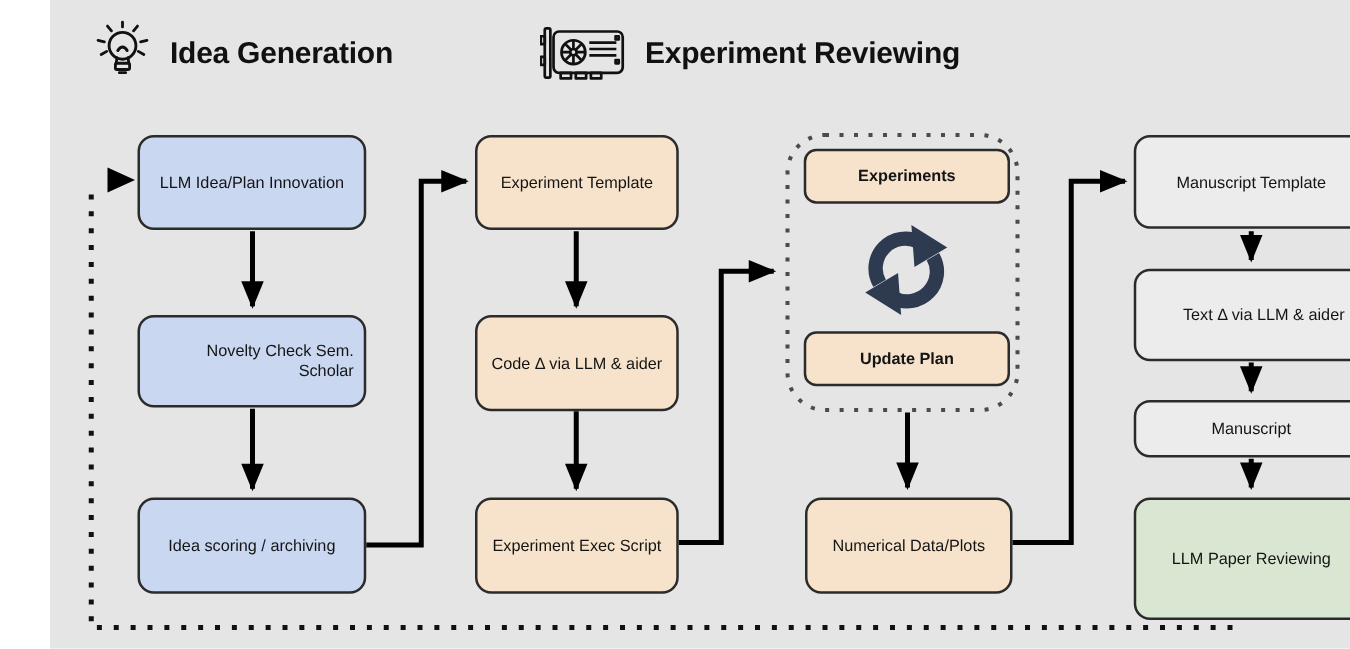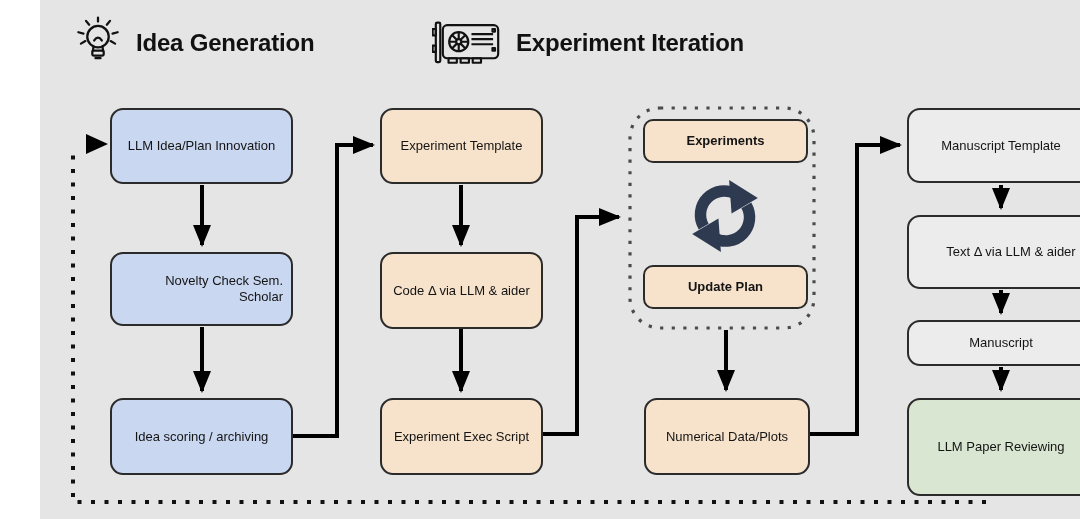--- a/index.html
+++ b/index.html
@@ -88,21 +88,21 @@
         <circle cx="42" cy="36" r="4"></circle>
         <path d="M 42 21 V 32 M 42 40 V 51 M 27 36 H 38 M 46 36 H 57 M 31 25 L 39 33 M 45 39 L 53 47 M 53 25 L 45 33 M 39 39 L 31 47"></path>
         <path d="M 62 24 H 96 M 62 32 H 86 M 62 40 H 96 M 86 32 H 96"></path>
         <rect x="95" y="16" width="4" height="4"></rect>
         <rect x="95" y="46" width="4" height="4"></rect>
         <rect x="26" y="62" width="13" height="7"></rect>
         <rect x="45" y="62" width="13" height="7"></rect>
         <rect x="64" y="62" width="13" height="7"></rect>
       </g>
     </svg>
-    <span class="ph-label">Experiment Iteration</span>
+    <span class="ph-label">Experiment Reviewing</span>
   </div>
 
 
   <div class="box fill-idea" style="left:70px;top:108px;width:183px;height:76px">
     <span>LLM Idea/Plan Innovation</span>
   </div>
   <div class="box fill-idea" style="left:70px;top:252px;width:183px;height:74px">
     <span>Novelty Check Sem. Scholar</span>
   </div>
   <div class="box fill-exp" style="left:340px;top:108px;width:163px;height:76px">

